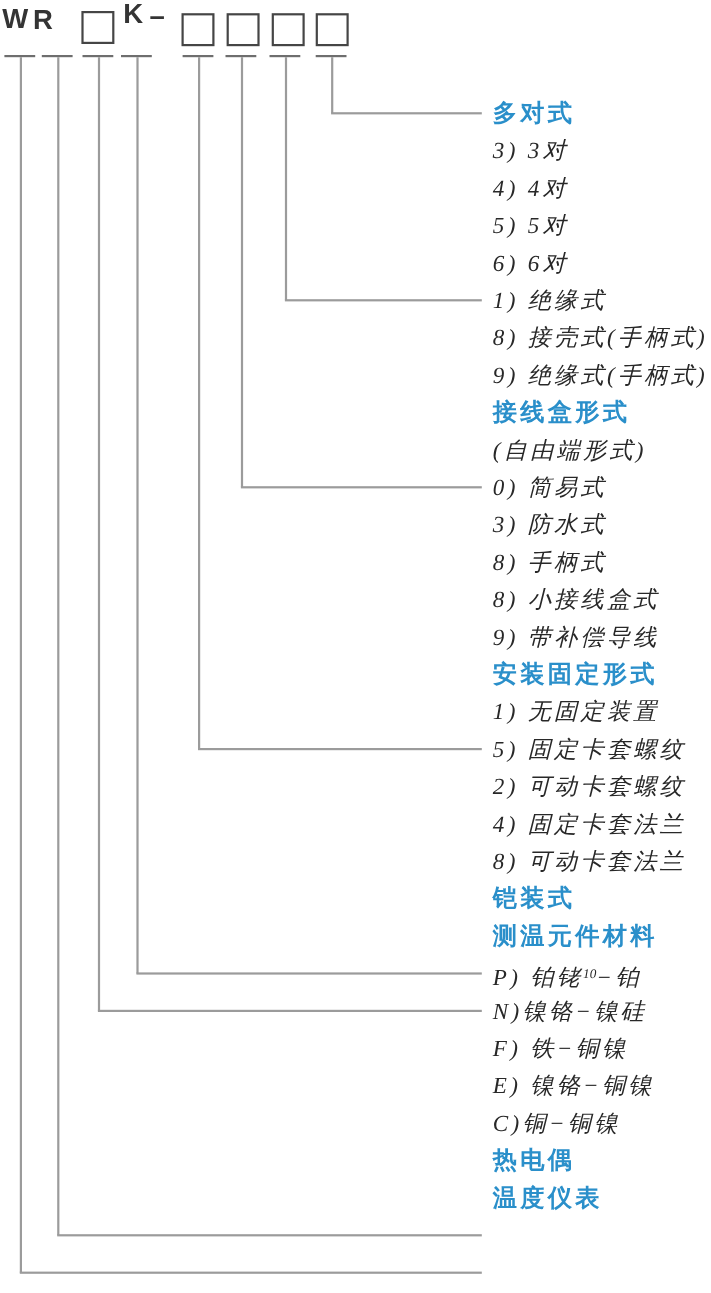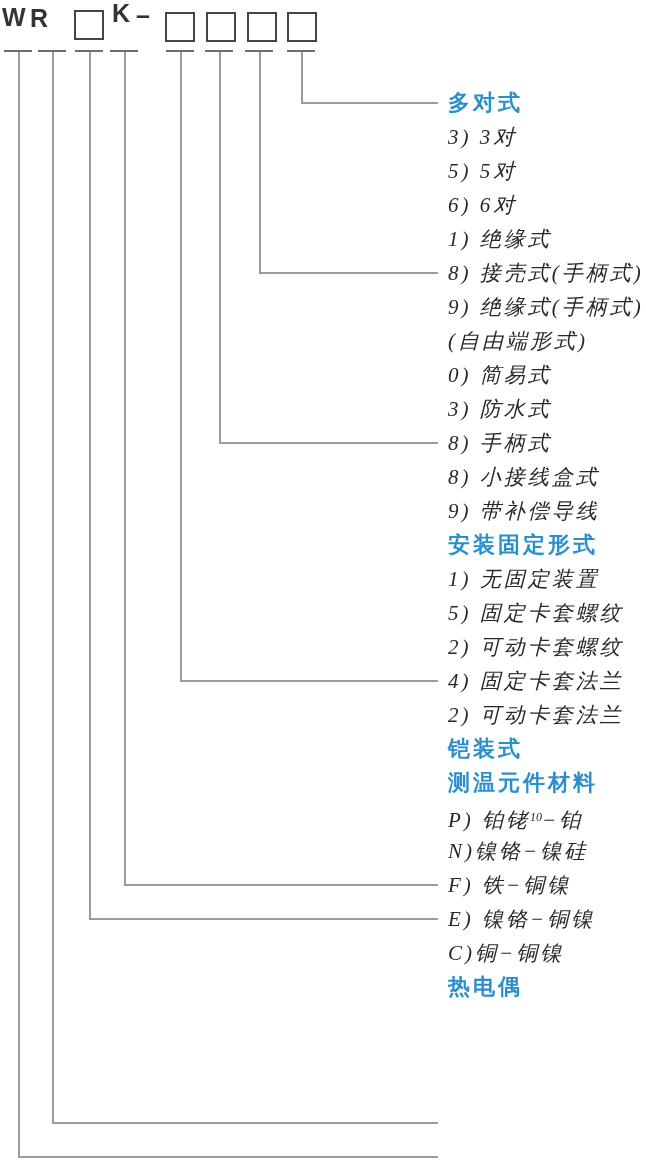--- a/index.html
+++ b/index.html
@@ -62,40 +62,43 @@
       <div class="vline" style="left: 259px; top: 52px; height: 221px;"></div>
       <div class="hline" style="left: 259px; top: 272px; width: 179px;"></div>
       <div class="tick" style="left: 287px; top: 50px; width: 28px;"></div>
       <div class="vline" style="left: 301px; top: 52px; height: 51px;"></div>
       <div class="hline" style="left: 301px; top: 102px; width: 137px;"></div>
     </div>
 
   <div id="labels" class="labels">
       <div class="row heading">多对式</div>
       <div class="row option">3) 3对</div>
+      <div class="row option">4) 4对</div>
       <div class="row option">5) 5对</div>
       <div class="row option">6) 6对</div>
       <div class="row option">1) 绝缘式</div>
       <div class="row option">8) 接壳式(手柄式)</div>
       <div class="row option">9) 绝缘式(手柄式)</div>
+      <div class="row heading">接线盒形式</div>
       <div class="row option">(自由端形式)</div>
       <div class="row option">0) 简易式</div>
       <div class="row option">3) 防水式</div>
       <div class="row option">8) 手柄式</div>
       <div class="row option">8) 小接线盒式</div>
       <div class="row option">9) 带补偿导线</div>
       <div class="row heading">安装固定形式</div>
       <div class="row option">1) 无固定装置</div>
       <div class="row option">5) 固定卡套螺纹</div>
       <div class="row option">2) 可动卡套螺纹</div>
       <div class="row option">4) 固定卡套法兰</div>
-      <div class="row option">2) 可动卡套法兰</div>
+      <div class="row option">8) 可动卡套法兰</div>
       <div class="row heading">铠装式</div>
       <div class="row heading">测温元件材料</div>
       <div class="row option"><span>P) 铂铑</span><span class="sup">10</span><span>−铂</span></div>
       <div class="row option">N)镍铬−镍硅</div>
       <div class="row option">F) 铁−铜镍</div>
       <div class="row option">E) 镍铬−铜镍</div>
       <div class="row option">C)铜−铜镍</div>
       <div class="row heading">热电偶</div>
+      <div class="row heading">温度仪表</div>
     </div>
 
 </div>
 
 </body></html>

